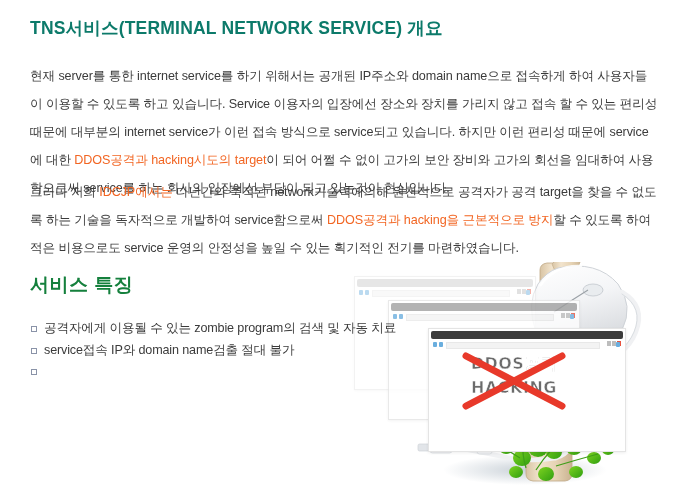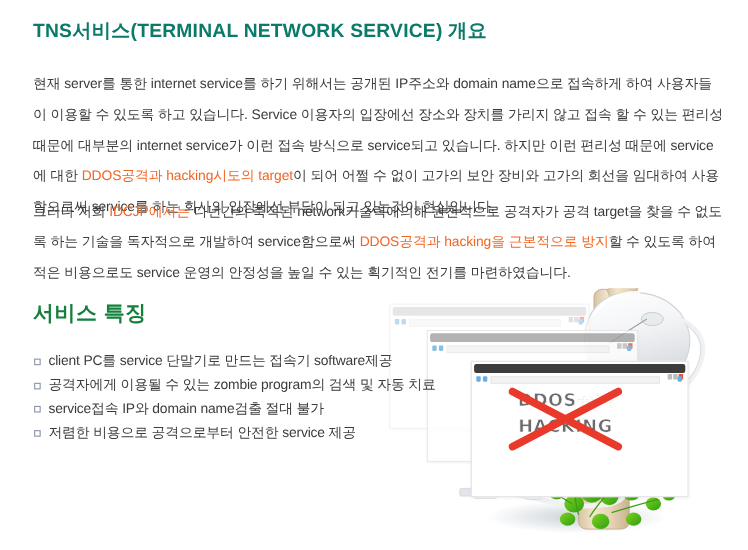--- a/index.html
+++ b/index.html
@@ -343,29 +343,27 @@
         <path d="M100 4 L4 54" stroke="#e8392a" stroke-width="7" stroke-linecap="round" fill="none"></path>
       </svg>
     </div>
   </div>
 
   <div class="section-title">서비스 특징</div>
 
   <ul class="feature-list">
     <li class="feature-item">
       <span class="sq-bullet"></span>
-      <span>client PC를 service 단말기로 만드는 접속기 software제공</span>
     </li>
     <li class="feature-item">
       <span class="sq-bullet"></span>
       <span>공격자에게 이용될 수 있는 zombie program의 검색 및 자동 치료</span>
     </li>
     <li class="feature-item">
       <span class="sq-bullet"></span>
       <span>service접속 IP와 domain name검출 절대 불가</span>
     </li>
     <li class="feature-item">
       <span class="sq-bullet"></span>
-      <span>저렴한 비용으로 공격으로부터 안전한 service 제공</span>
     </li>
   </ul>
 
 </div>
 
 </body></html>

